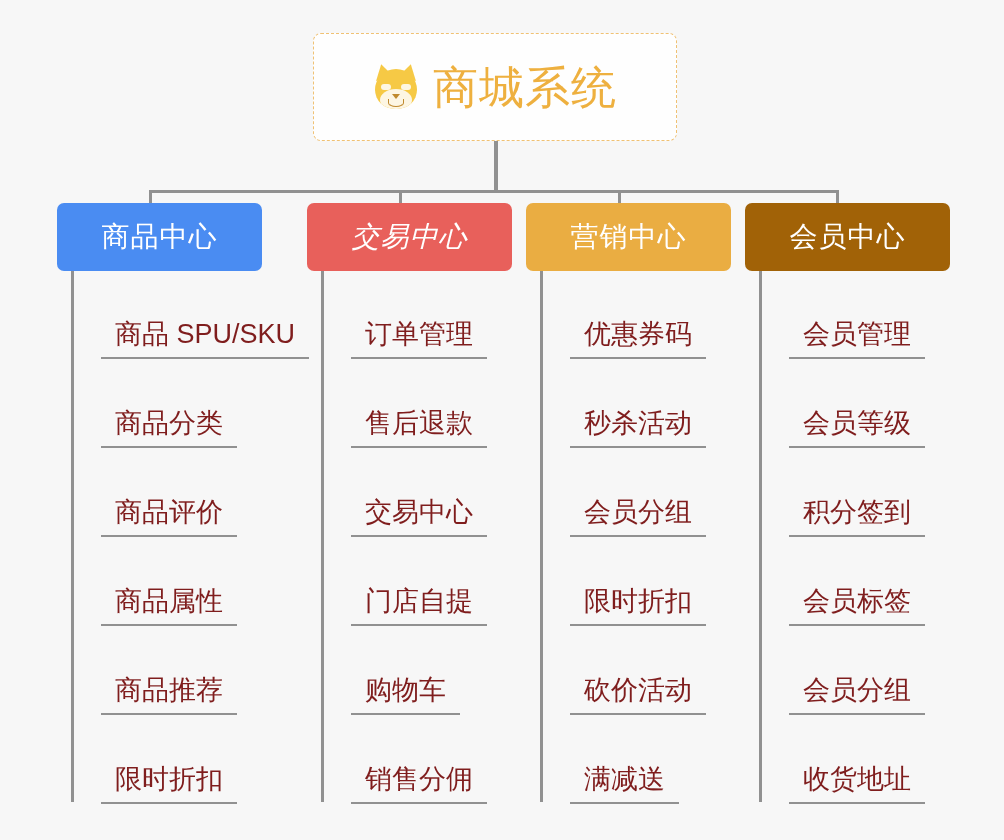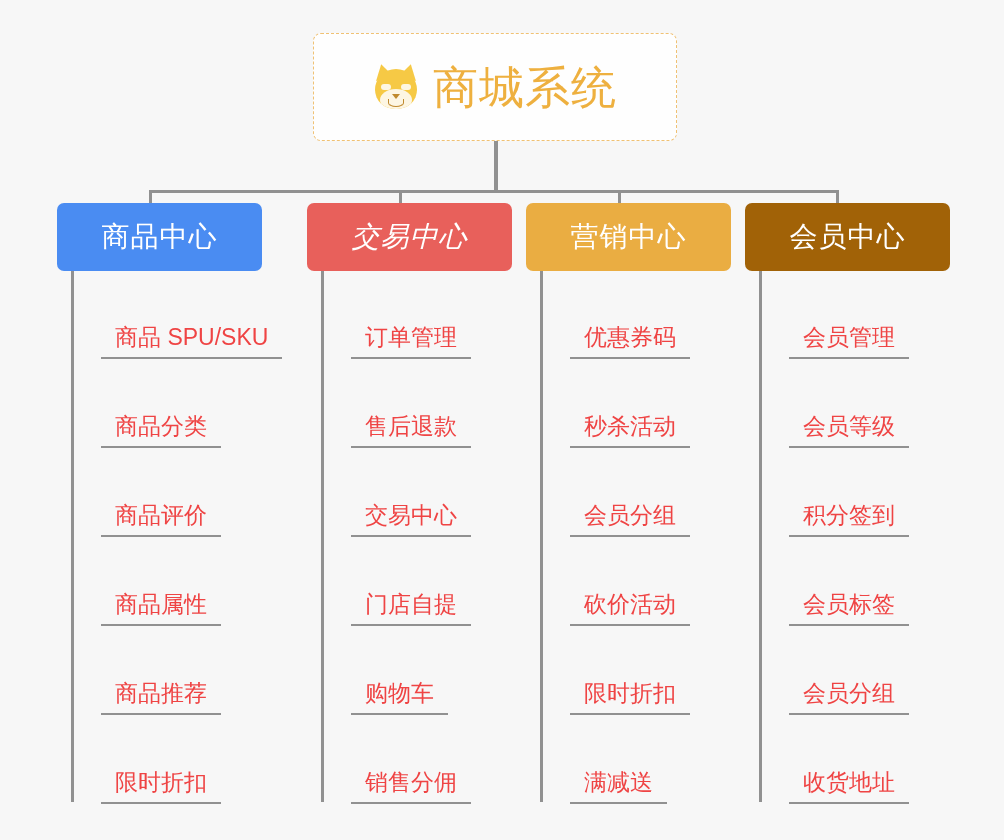--- a/index.html
+++ b/index.html
@@ -151,22 +151,22 @@
   }
   .sub-item {
     position: relative;
     height: 89px;
     box-sizing: border-box;
   }
   .sub-item .sub-label {
     position: absolute;
     left: 30px;
     bottom: 1px;
-    font-size: 23px;
-    color: #ef4444;
+    font-size: 27px;
+    color: #7f1d1d;
     line-height: 1.28;
     white-space: nowrap;
     padding: 0 14px 5px 14px;
     border-bottom: 2px solid #919191;
   }
 
   
   .c-blue   { background: #4a8cf2; }
   .c-red    { background: #e8605b; font-style: italic; }
   .c-orange { background: #eaad42; }
@@ -261,24 +261,24 @@
           <div class="sub-item">
             <span class="sub-label">优惠券码</span>
           </div>
           <div class="sub-item">
             <span class="sub-label">秒杀活动</span>
           </div>
           <div class="sub-item">
             <span class="sub-label">会员分组</span>
           </div>
           <div class="sub-item">
+            <span class="sub-label">限时折扣</span>
+          </div>
+          <div class="sub-item">
             <span class="sub-label">砍价活动</span>
-          </div>
-          <div class="sub-item">
-            <span class="sub-label">限时折扣</span>
           </div>
           <div class="sub-item">
             <span class="sub-label">满减送</span>
           </div>
         </div>
       </div>
       <div class="column" style="left: 745px;">
         <div class="cat-box c-green">
           <div class="cat-label">会员中心</div>
         </div>

